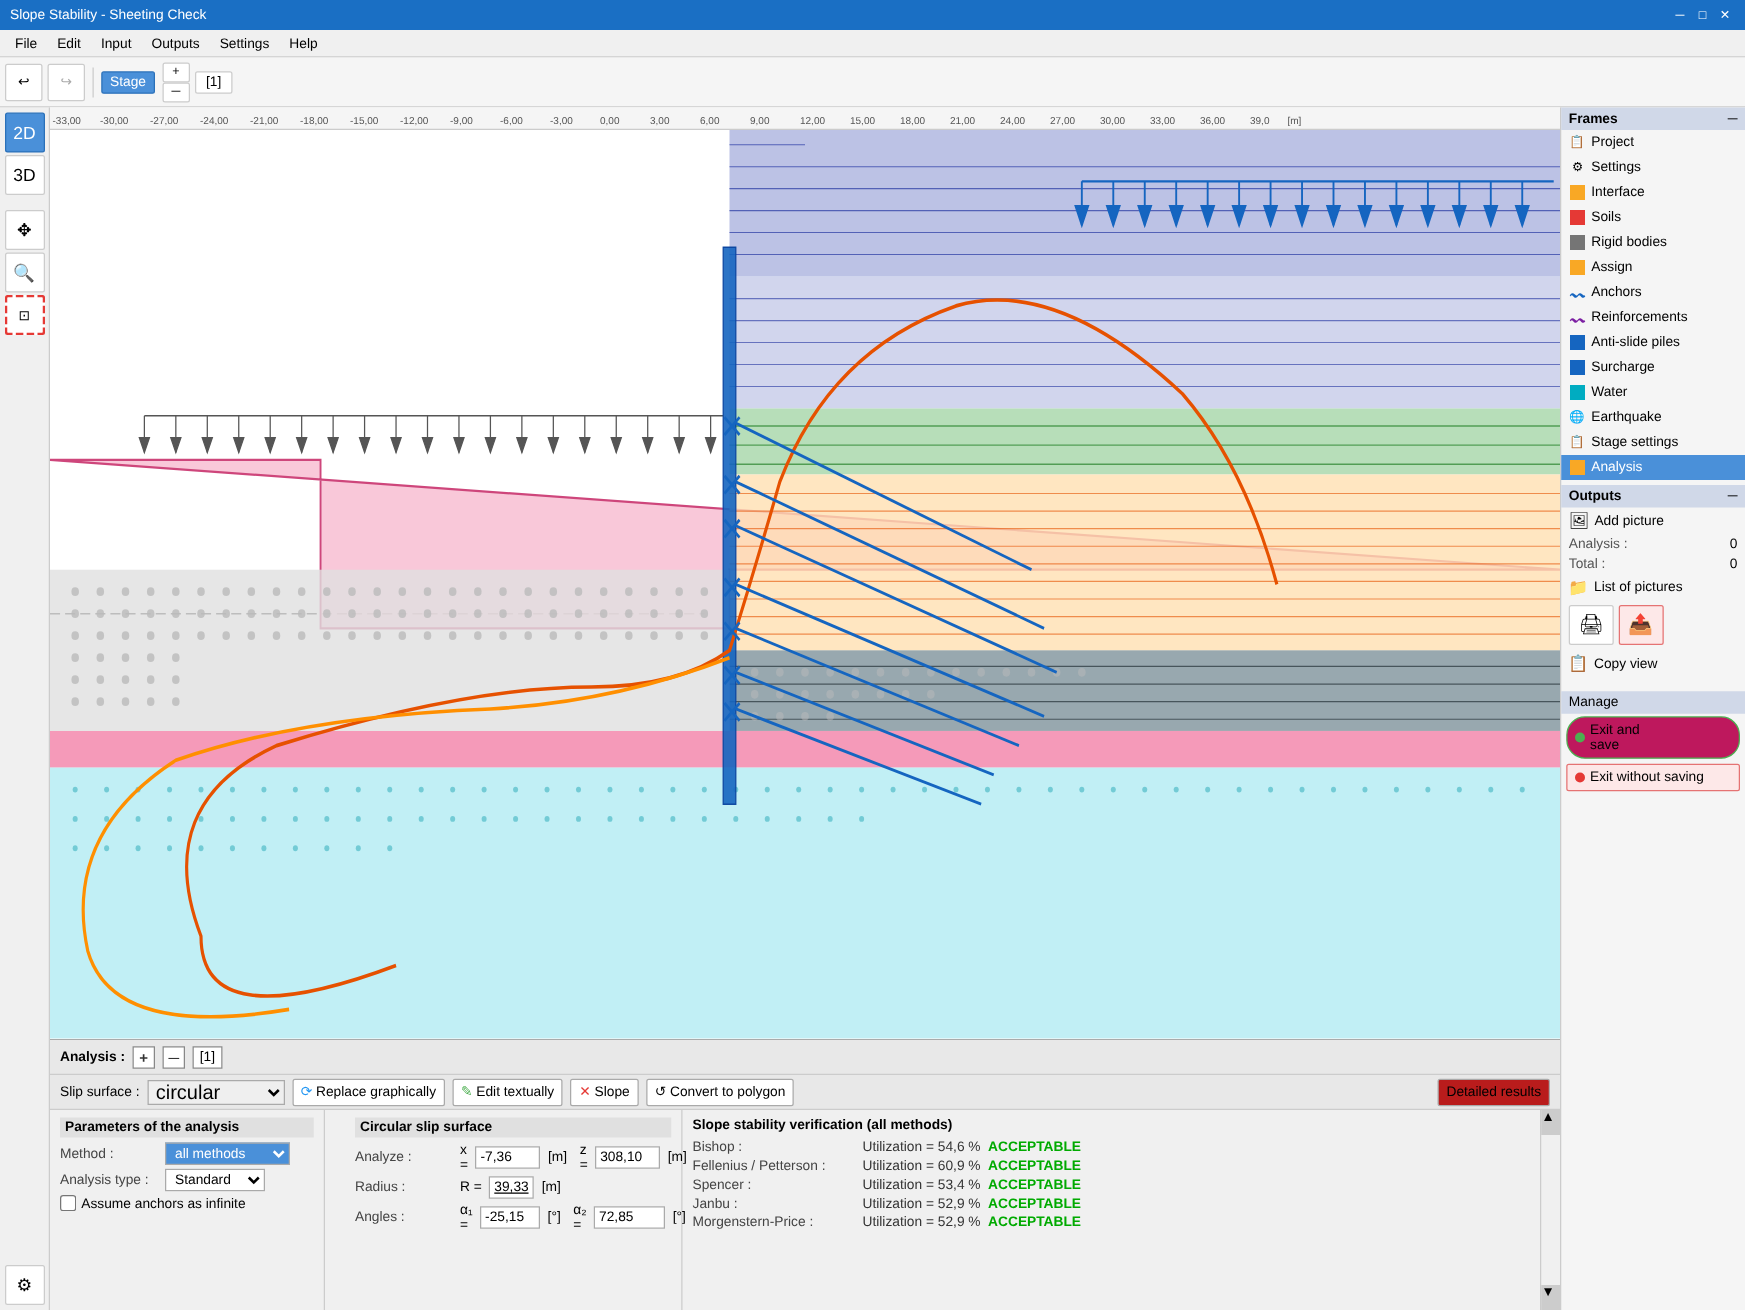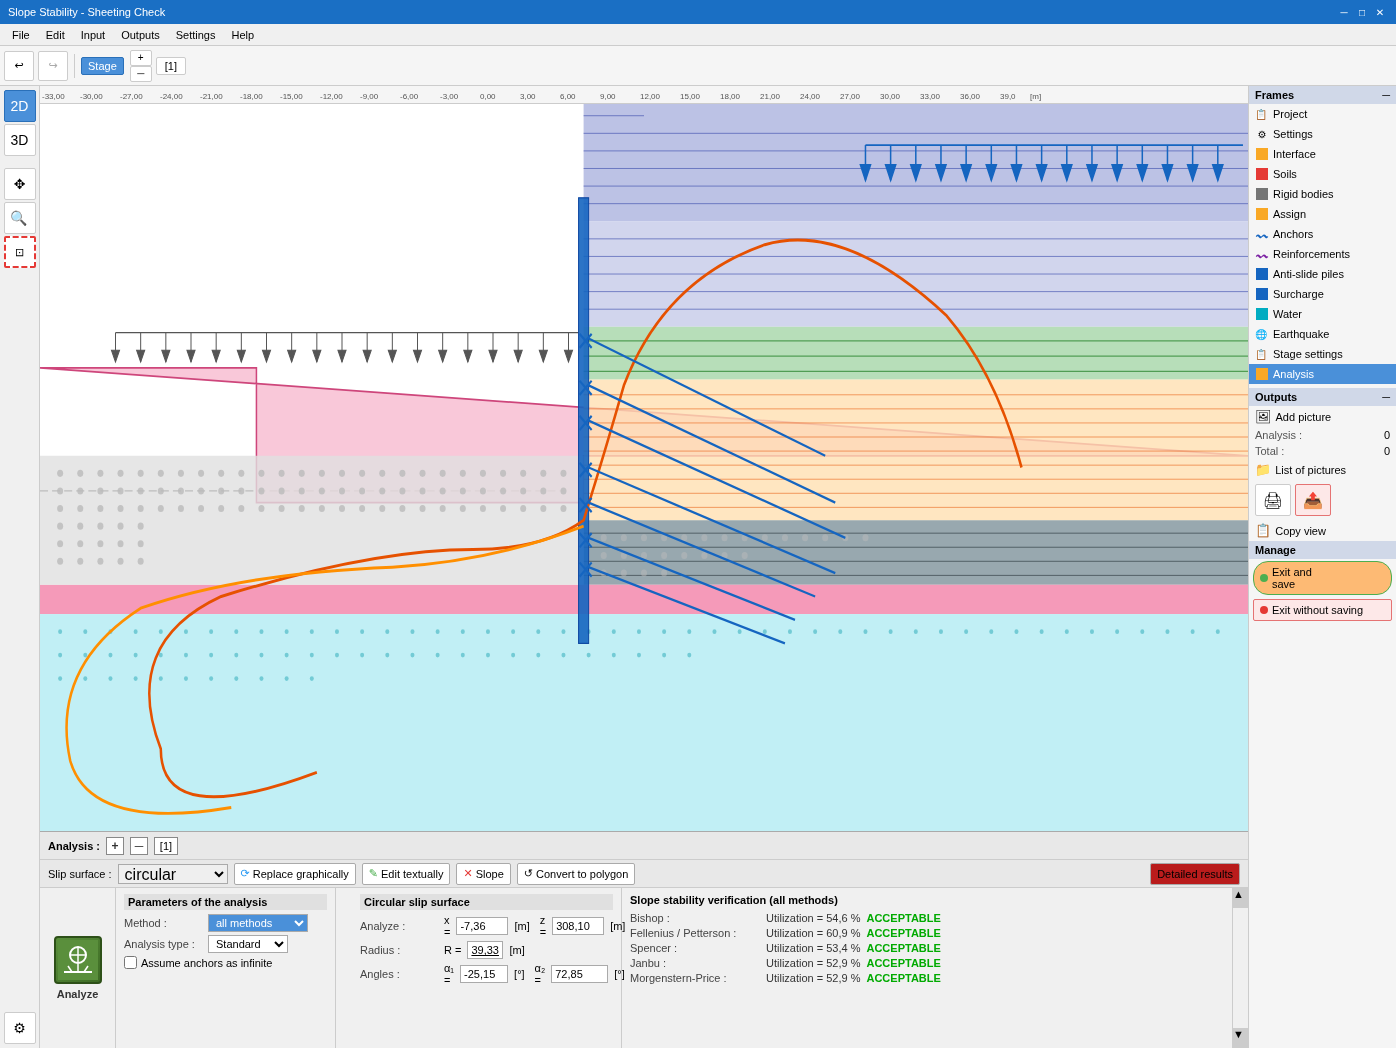--- a/index.html
+++ b/index.html
@@ -170,35 +170,35 @@
       align-items: center;
       padding: 2px 6px;
       gap: 4px;
     }
     .output-label { color: #555; }
     .output-value { margin-left: auto; }
 
     #manage-header {
       background: #d0d8e8;
       padding: 3px 6px;
-      font-weight: bold;
-      margin-top: 0;
+      font-weight: normal;
+      margin-top: 12px;
     }
     .manage-btn {
       display: flex;
       align-items: center;
       padding: 4px 6px;
       cursor: pointer;
       gap: 4px;
       border: 1px solid #ccc;
       margin: 2px 4px;
       border-radius: 2px;
       background: #fff;
     }
-    .manage-btn.green { background: #fdba74; border-color: #4caf50; border-radius: 15px; }
+    .manage-btn.green { background: #be185d; border-color: #4caf50; border-radius: 15px; }
     .manage-btn.red { background: #fde8e8; border-color: #e57373; }
     .btn-dot-green { width: 8px; height: 8px; background: #4caf50; border-radius: 50%; }
     .btn-dot-red { width: 8px; height: 8px; background: #e53935; border-radius: 50%; }
 
     
     #bottom-panel {
       background: #f0f0f0;
       border-top: 1px solid #aaa;
     }
     #analysis-toolbar {
@@ -843,35 +843,20 @@
         </button>
         <button class="action-btn">
           <span>↺</span>
           <span>Convert to polygon</span>
         </button>
         <button class="detailed-btn">Detailed results</button>
       </div>
 
       <div id="analysis-content">
 
-        <div id="analyze-btn-area">
-          <div class="analyze-icon">
-            <svg width="40" height="40" viewBox="0 0 40 40">
-              <rect width="40" height="40" fill="#5a8f3c"></rect>
-              <circle cx="20" cy="15" r="8" fill="none" stroke="white" stroke-width="2"></circle>
-              <line x1="20" y1="7" x2="20" y2="23" stroke="white" stroke-width="1.5"></line>
-              <line x1="12" y1="15" x2="28" y2="15" stroke="white" stroke-width="1.5"></line>
-              <line x1="6" y1="32" x2="34" y2="32" stroke="white" stroke-width="2"></line>
-              <line x1="10" y1="26" x2="14" y2="32" stroke="white" stroke-width="1.5"></line>
-              <line x1="20" y1="24" x2="20" y2="32" stroke="white" stroke-width="1.5"></line>
-              <line x1="30" y1="26" x2="26" y2="32" stroke="white" stroke-width="1.5"></line>
-            </svg>
-          </div>
-          <span class="analyze-label">Analyze</span>
-        </div>
 
         <div id="analysis-params">
           <div class="param-section-title">Parameters of the analysis</div>
           <div class="param-row">
             <span class="param-label">Method :</span>
             <select class="param-input highlighted" style="width:100px;">
               <option>all methods</option>
               <option>Bishop</option>
               <option>Fellenius/Petterson</option>
               <option>Spencer</option>

